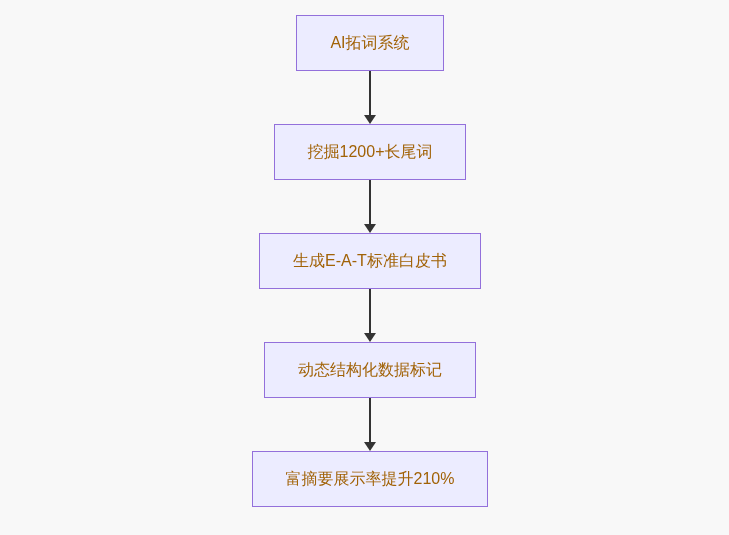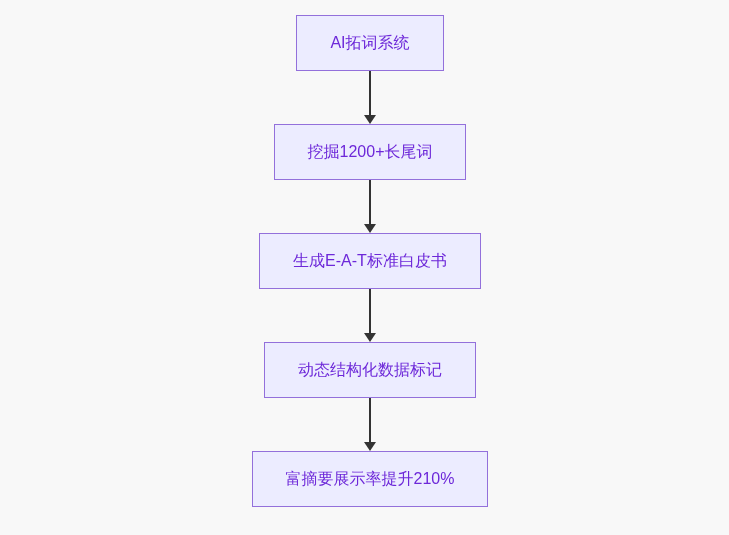--- a/index.html
+++ b/index.html
@@ -22,21 +22,21 @@
     display: flex;
     flex-direction: column;
     align-items: center;
   }
   .flow-node {
     box-sizing: border-box;
     height: 56px;
     padding: 0 33px;
     background: #ECECFF;
     border: 1px solid #9370DB;
-    color: #6d28d9;
+    color: #a16207;
     font-size: 16px;
     line-height: 54px;
     white-space: nowrap;
     text-align: center;
     flex: 0 0 auto;
   }
   .flow-arrow {
     height: 53px;
     display: flex;
     flex-direction: column;

